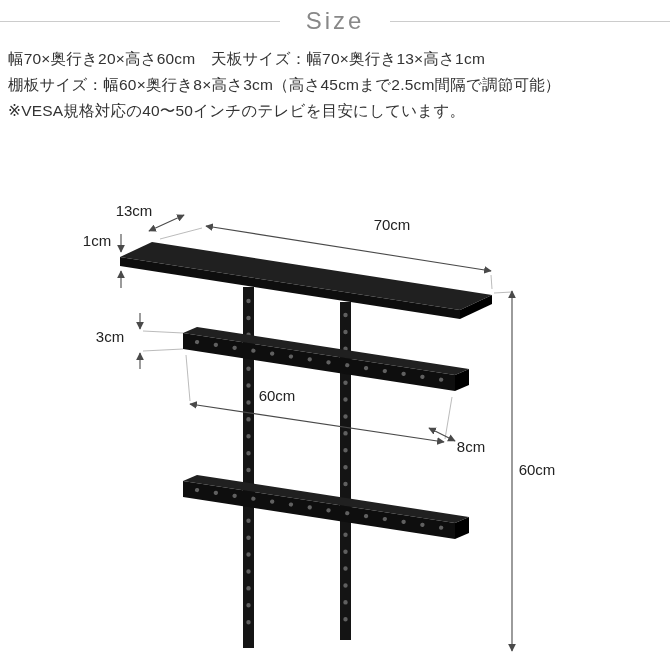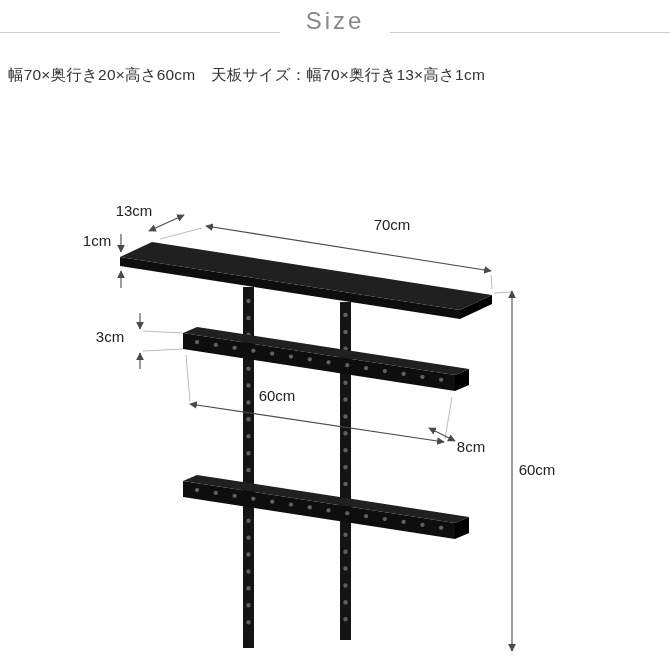--- a/index.html
+++ b/index.html
@@ -7,30 +7,30 @@
   body {
     width:670px; height:670px;
     font-family:"Liberation Sans","DejaVu Sans",sans-serif;
     overflow:hidden;
   }
   .page { position:relative; width:670px; height:670px; background:#fff; overflow:hidden; }
 
   
   .size-header {
     position:absolute; top:9px; left:0; right:0;
-    display:flex; align-items:flex-end; gap:26px;
+    display:flex; align-items:center; gap:26px;
   }
   .rule { flex:1; height:1px; background:#cccccc; }
   .size-title {
     font-size:24px; font-weight:400; color:#888888;
     letter-spacing:3px; line-height:1;
   }
 
   
-  .specs { position:absolute; top:62px; left:8px; right:4px; }
+  .specs { position:absolute; top:46px; left:8px; right:4px; }
   .specs p {
     font-size:15.5px; color:#333333; line-height:26px;
     white-space:nowrap; letter-spacing:0.2px;
   }
 
   
   .diagram { position:absolute; top:185px; left:0; width:670px; height:485px; }
   .dim-text { font-family:"Liberation Sans","DejaVu Sans",sans-serif; font-size:15px; fill:#222222; }
   .dim-line { stroke:#4a4a4a; stroke-width:1.1; fill:none; }
   .ext-line { stroke:#aaaaaa; stroke-width:0.8; fill:none; }
@@ -47,20 +47,22 @@
 <div class="page">
 
   <header class="size-header">
     <span class="rule"></span>
     <h1 class="size-title">Size</h1>
     <span class="rule"></span>
   </header>
 
   <section class="specs">
     <p>幅70×奥行き20×高さ60cm　天板サイズ：幅70×奥行き13×高さ1cm</p>
+    <p>棚板サイズ：幅60×奥行き8×高さ3cm（高さ45cmまで2.5cm間隔で調節可能）</p>
+    <p>※VESA規格対応の40〜50インチのテレビを目安にしています。</p>
   </section>
 
   <figure class="diagram">
     <svg width="670" height="485" viewBox="0 0 670 485">
       <defs>
         <marker id="aE" viewBox="0 0 10 10" refX="9" refY="5" markerWidth="7" markerHeight="7" orient="auto">
           <path d="M0,0 L10,5 L0,10 Z" fill="#4a4a4a"></path>
         </marker>
         <marker id="aS" viewBox="0 0 10 10" refX="1" refY="5" markerWidth="7" markerHeight="7" orient="auto">
           <path d="M10,0 L0,5 L10,10 Z" fill="#4a4a4a"></path>

